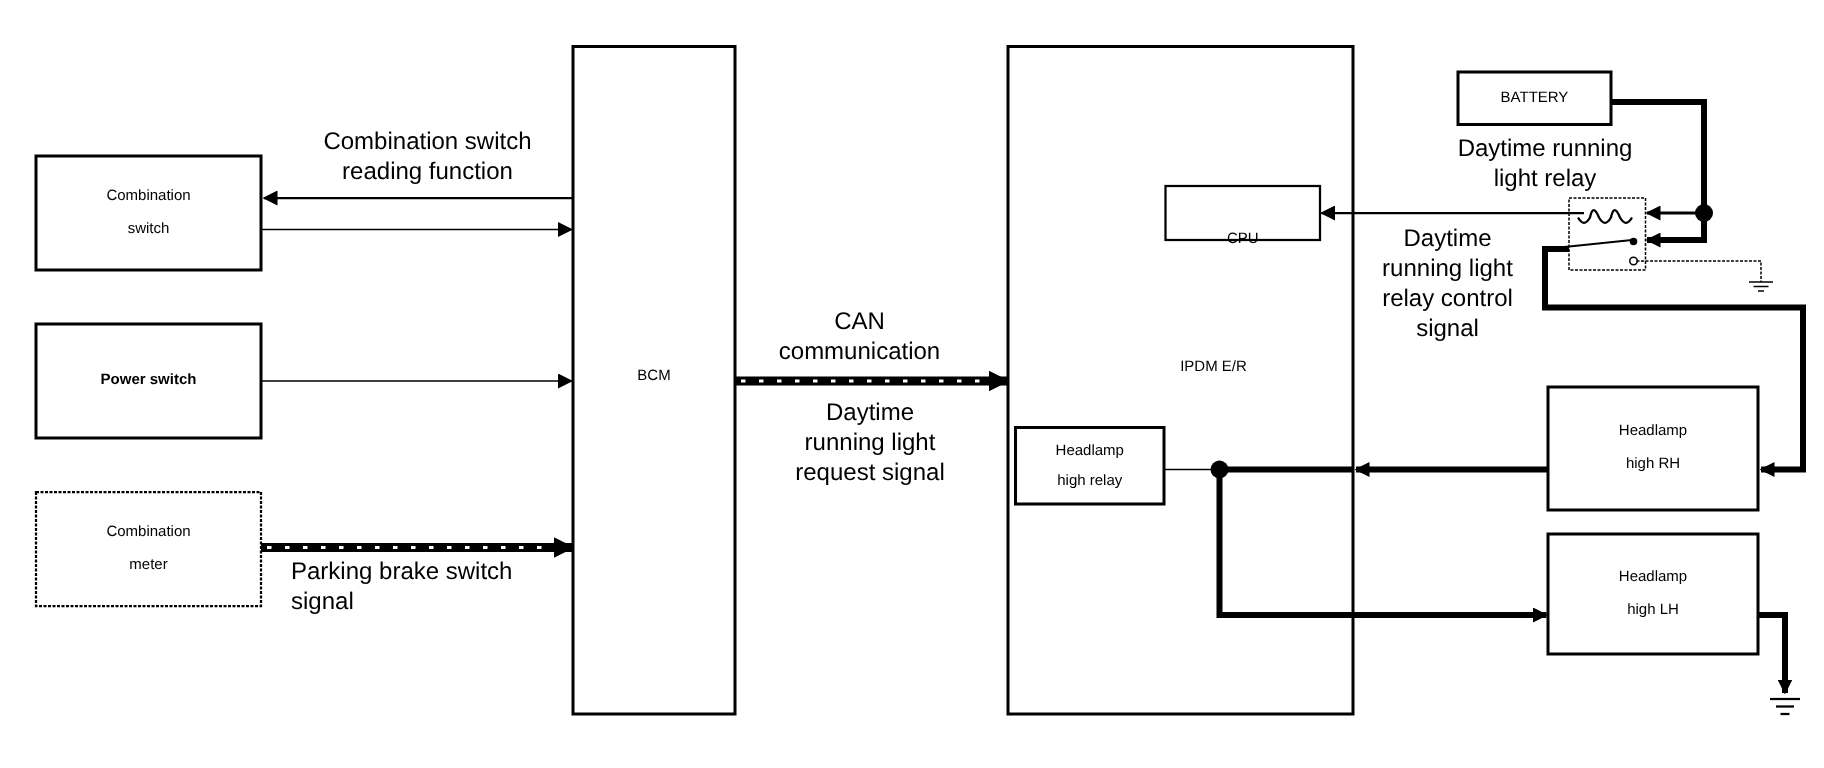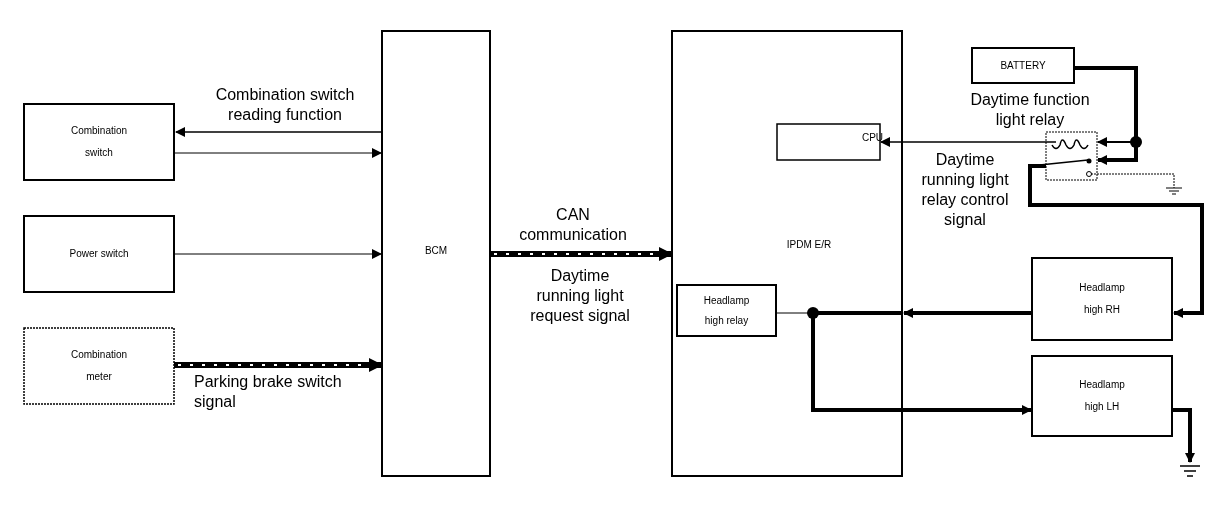--- a/index.html
+++ b/index.html
@@ -80,30 +80,30 @@
   <polyline points="1172,410 1190,410 1190,462" fill="none" stroke="#000" stroke-width="4" marker-end="url(#arrow)"></polyline>
   <g stroke="#000" stroke-width="1.5">
     <line x1="1180" y1="466" x2="1200" y2="466"></line>
     <line x1="1184" y1="471" x2="1196" y2="471"></line>
     <line x1="1187" y1="476" x2="1193" y2="476"></line>
   </g>
 </svg>
 
 <div class="box-label" style="left:24px;top:104px;width:150px;height:76px;white-space:pre-line;">Combination
 switch</div>
-<div class="box-label" style="left:24px;top:216px;width:150px;height:76px;">Power switch</div>
+<div class="box-label" style="left:24px;top:216px;width:150px;height:76px;font-weight:bold;">Power switch</div>
 <div class="box-label" style="left:24px;top:328px;width:150px;height:76px;white-space:pre-line;">Combination
 meter</div>
 <div class="box-label" style="left:382px;top:226px;width:108px;height:50px;">BCM</div>
 <div class="box-label" style="left:672px;top:230px;width:274px;height:30px;">IPDM E/R</div>
-<div class="box-label" style="left:777px;top:120px;width:103px;height:36px;margin-left:44px;">CPU</div>
+<div class="box-label" style="left:777px;top:142px;width:103px;height:36px;">CPU</div>
 <div class="box-label" style="left:677px;top:285px;width:99px;height:51px;white-space:pre-line;line-height:20px;">Headlamp
 high relay</div>
 <div class="box-label" style="left:972px;top:48px;width:102px;height:35px;">BATTERY</div>
-<div class="sig-label" style="left:945px;top:90px;width:170px;white-space:pre-line;">Daytime function
+<div class="sig-label" style="left:945px;top:90px;width:170px;white-space:pre-line;">Daytime running
 light relay</div>
 <div class="box-label" style="left:1032px;top:258px;width:140px;height:82px;white-space:pre-line;">Headlamp
 high RH</div>
 <div class="box-label" style="left:1032px;top:356px;width:140px;height:80px;white-space:pre-line;">Headlamp
 high LH</div>
 
 <div class="sig-label" style="left:190px;top:85px;width:190px;white-space:pre-line;">Combination switch
 reading function</div>
 <div class="sig-label sig-left" style="left:182px;top:372px;width:200px;white-space:pre-line;">Parking brake switch
 signal</div>

